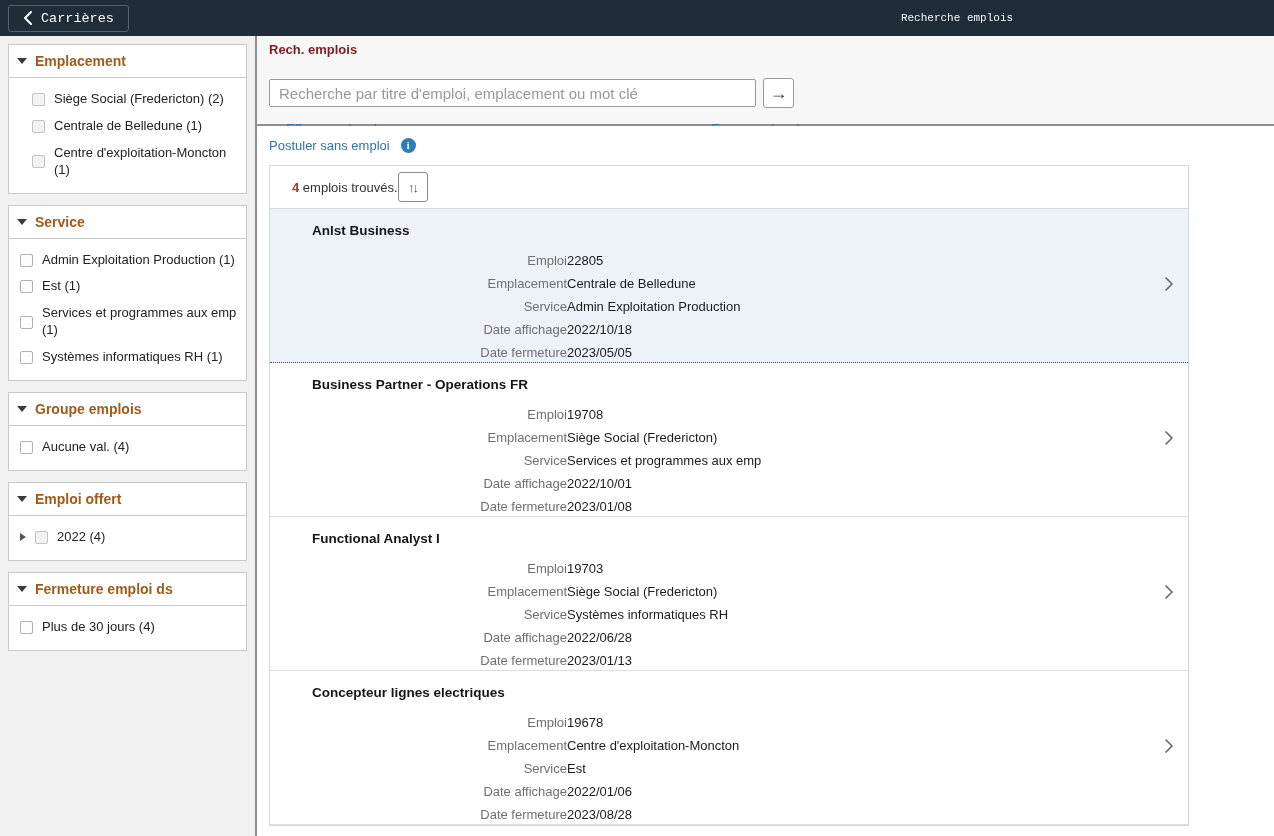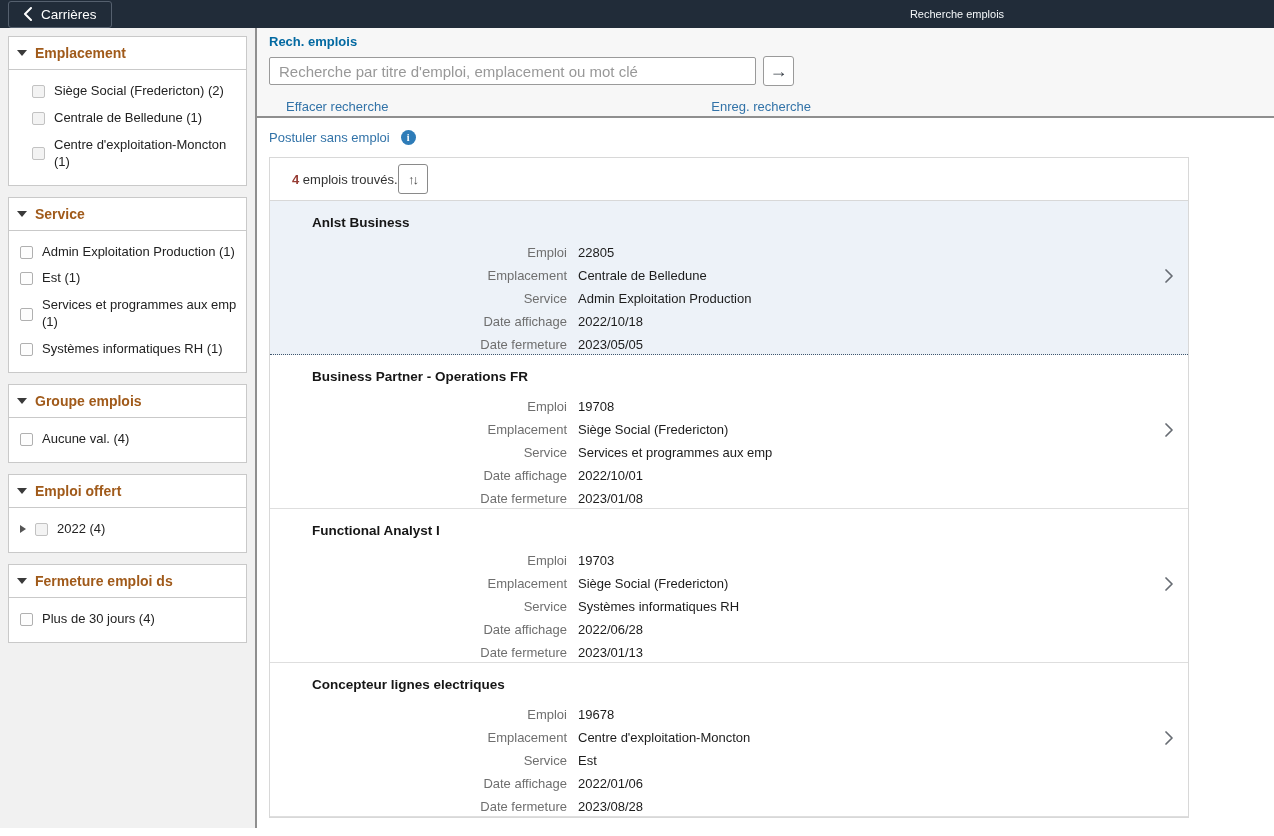--- a/index.html
+++ b/index.html
@@ -8,21 +8,21 @@
     --link-blue:#3273a8;
     --count-red:#963c34;
     --selected-card-bg:#edf2f8;
     --divider-gray:#8f8f8f;
   }
   *{box-sizing:border-box;margin:0;padding:0;}
   html,body{width:1274px;height:836px;overflow:hidden;}
   body{font-family:"Liberation Sans", sans-serif;background:#fff;color:#1c1c1c;}
 
   
-  .topbar{position:relative;height:28px;background:var(--header-bg);display:flex;align-items:center;}
+  .topbar{position:relative;height:36px;background:var(--header-bg);display:flex;align-items:center;font-family:Liberation Mono, monospace;}
   .back-btn{display:flex;align-items:center;gap:9px;margin-left:8px;padding:5px 14px;
     background:transparent;border:1px solid #55606e;border-radius:3px;color:#fff;
     font-size:13.5px;font-family:inherit;cursor:pointer;}
   .back-btn svg{display:block;}
   .header-title{position:absolute;left:957px;top:50%;transform:translate(-50%,-50%);
     color:#f5f8fa;font-size:11px;font-weight:400;white-space:nowrap;}
 
   
   .page{display:flex;height:800px;border-radius:8px;}
   .sidebar{width:257px;background:#f1f1f1;border-right:2px solid var(--divider-gray);
@@ -38,21 +38,21 @@
   .facet-items.indent{padding-left:23px;}
   .facet-item{display:flex;align-items:center;gap:9px;padding:5px 0;font-size:13px;color:#222;cursor:pointer;}
   .checkbox{width:13px;height:13px;background:#fdfdfd;border:1px solid #b0b0b0;border-radius:2px;flex-shrink:0;}
   .facet-items.indent .checkbox{background:#f3f3f3;border-color:#c2c2c2;}
   .facet-label{line-height:1.3;}
 
   
   .main{flex:1;display:flex;flex-direction:column;min-width:0;}
   .search-zone{height:90px;background:#f7f7f7;border-bottom:2px solid var(--divider-gray);
     padding:6px 0 0 12px;}
-  .search-label{font-size:13px;font-weight:bold;color:#0369a1;margin-bottom:7px;}
+  .search-label{font-size:13px;font-weight:bold;color:#7f1d1d;margin-bottom:21px;}
   .search-row{display:flex;align-items:center;}
   .search-input{width:487px;height:28px;border:1px solid #9a9a9a;border-radius:2px;
     padding:0 9px;font-size:15px;font-family:inherit;color:#222;background:#fff;}
   .search-input::placeholder{color:#989898;}
   .search-go{width:31px;height:30px;margin-left:7px;background:#fff;border:1px solid #9a9a9a;
     border-radius:3px;cursor:pointer;display:flex;align-items:center;justify-content:center;
     font-size:18px;color:#3c424a;line-height:1;}
   .search-links{width:525px;display:flex;justify-content:space-between;margin-top:13px;margin-left:17px;}
   a.link{color:var(--link-blue);font-size:13px;text-decoration:none;cursor:pointer;}
 
@@ -67,21 +67,21 @@
     padding:0 7px 0 22px;border-bottom:1px solid #d8d8d8;}
   .results-count{font-size:13px;color:#333;}
   .results-count .count{color:var(--count-red);font-weight:bold;}
   .sort-btn{width:30px;height:30px;background:#fff;border:1px solid #8a8a8a;border-radius:3px;
     cursor:pointer;display:flex;align-items:center;justify-content:center;color:#4a4a4a;}
   .sort-btn span{font-size:13px;line-height:1;letter-spacing:-2px;}
 
   .card{position:relative;height:154px;padding:14px 40px 0 42px;border-bottom:1px solid #dedede;cursor:pointer;}
   .card.selected{background:var(--selected-card-bg);border-bottom:1px dotted #40576e;}
   .card-title{font-size:13.5px;font-weight:bold;color:#161616;margin-bottom:9px;}
-  .card-grid{display:grid;grid-template-columns:255px auto;column-gap:11px;margin-top:11px;}
+  .card-grid{display:grid;grid-template-columns:255px auto;margin-top:11px;}
   .card-grid .lbl{text-align:right;color:#6f6f6f;font-size:13px;line-height:23px;}
   .card-grid .val{color:#1c1c1c;font-size:13px;line-height:23px;}
   .chevron{position:absolute;right:14px;top:50%;transform:translateY(-50%);}
 </style>
 </head>
 <body>
 
 <header class="topbar">
   <button class="back-btn">
     <span>

